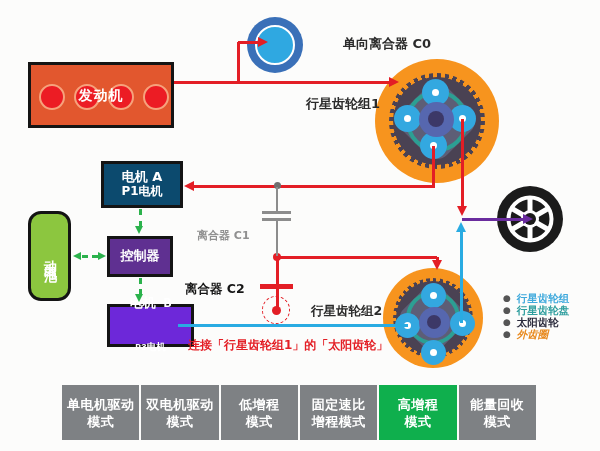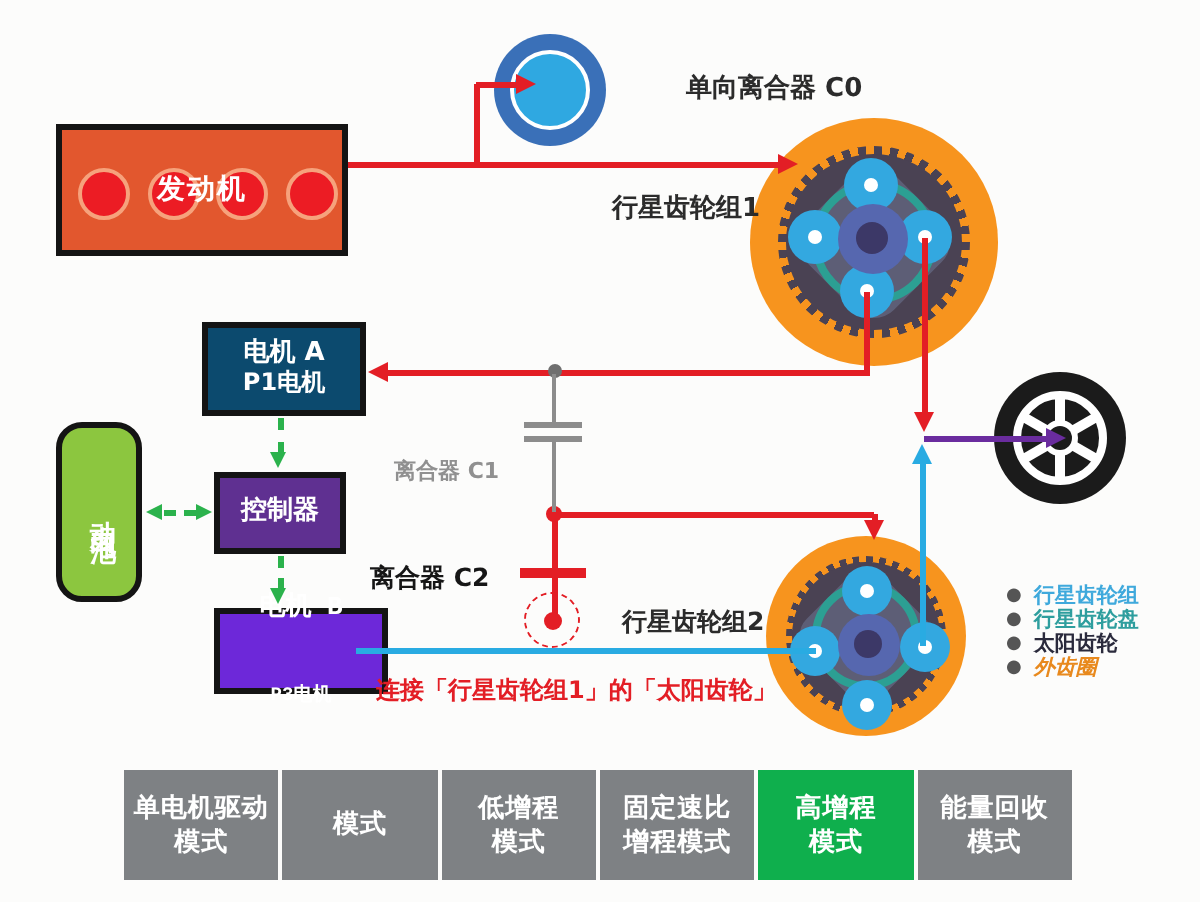--- a/index.html
+++ b/index.html
@@ -175,20 +175,21 @@
       <span class="legend-label" style="color: rgb(232, 137, 29); font-style: italic;">外齿圈</span>
     </div>
   </div>
 
   <div id="modes">
     <div class="mode">
       <span>单电机驱动</span>
       <span>模式</span>
     </div>
     <div class="mode">
+      <span>双电机驱动</span>
       <span>模式</span>
     </div>
     <div class="mode">
       <span>低增程</span>
       <span>模式</span>
     </div>
     <div class="mode">
       <span>固定速比</span>
       <span>增程模式</span>
     </div>

